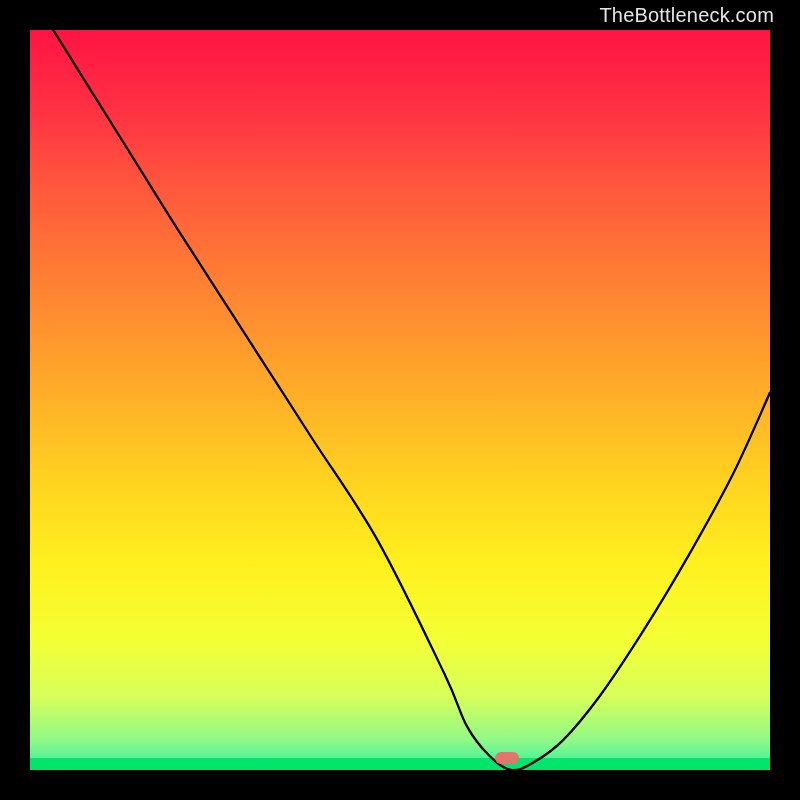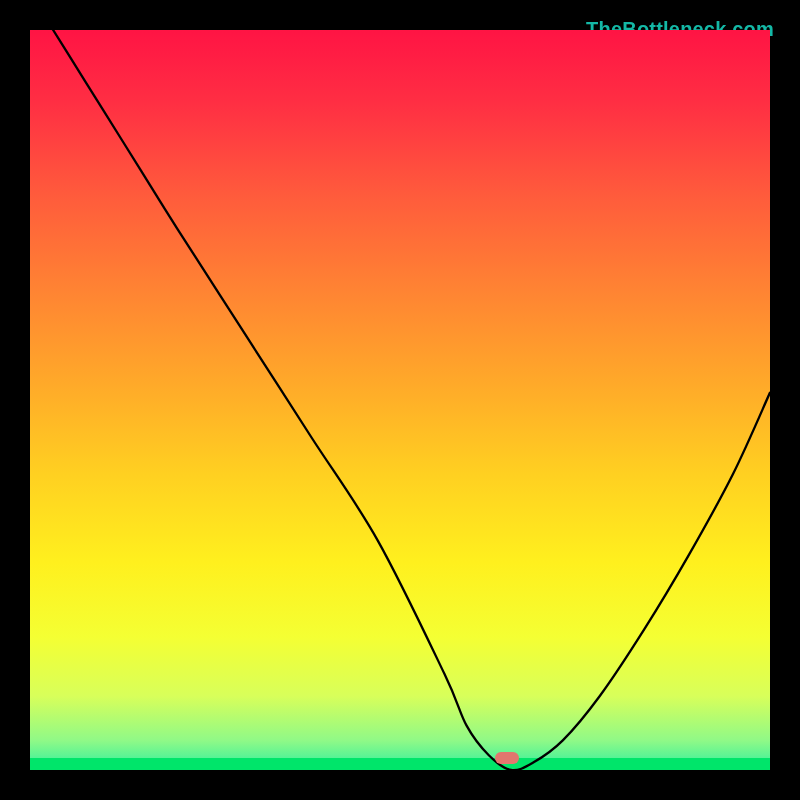--- a/index.html
+++ b/index.html
@@ -34,25 +34,25 @@
   .bottom-bar {
     position: absolute;
     left: 0;
     right: 0;
     bottom: 0;
     height: 12px;
     background: #00e56a;
   }
   .watermark {
     position: absolute;
-    top: 18px;
+    top: 4px;
     right: 26px;
-    color: #14b8a6;
+    color: #e5e5e5;
     font-size: 20px;
-    font-weight: 700;
+    font-weight: 400;
     letter-spacing: 0.2px;
     user-select: none;
   }
   svg.curve {
     position: absolute;
     inset: 0;
     width: 100%;
     height: 100%;
   }
   .red-pill {

